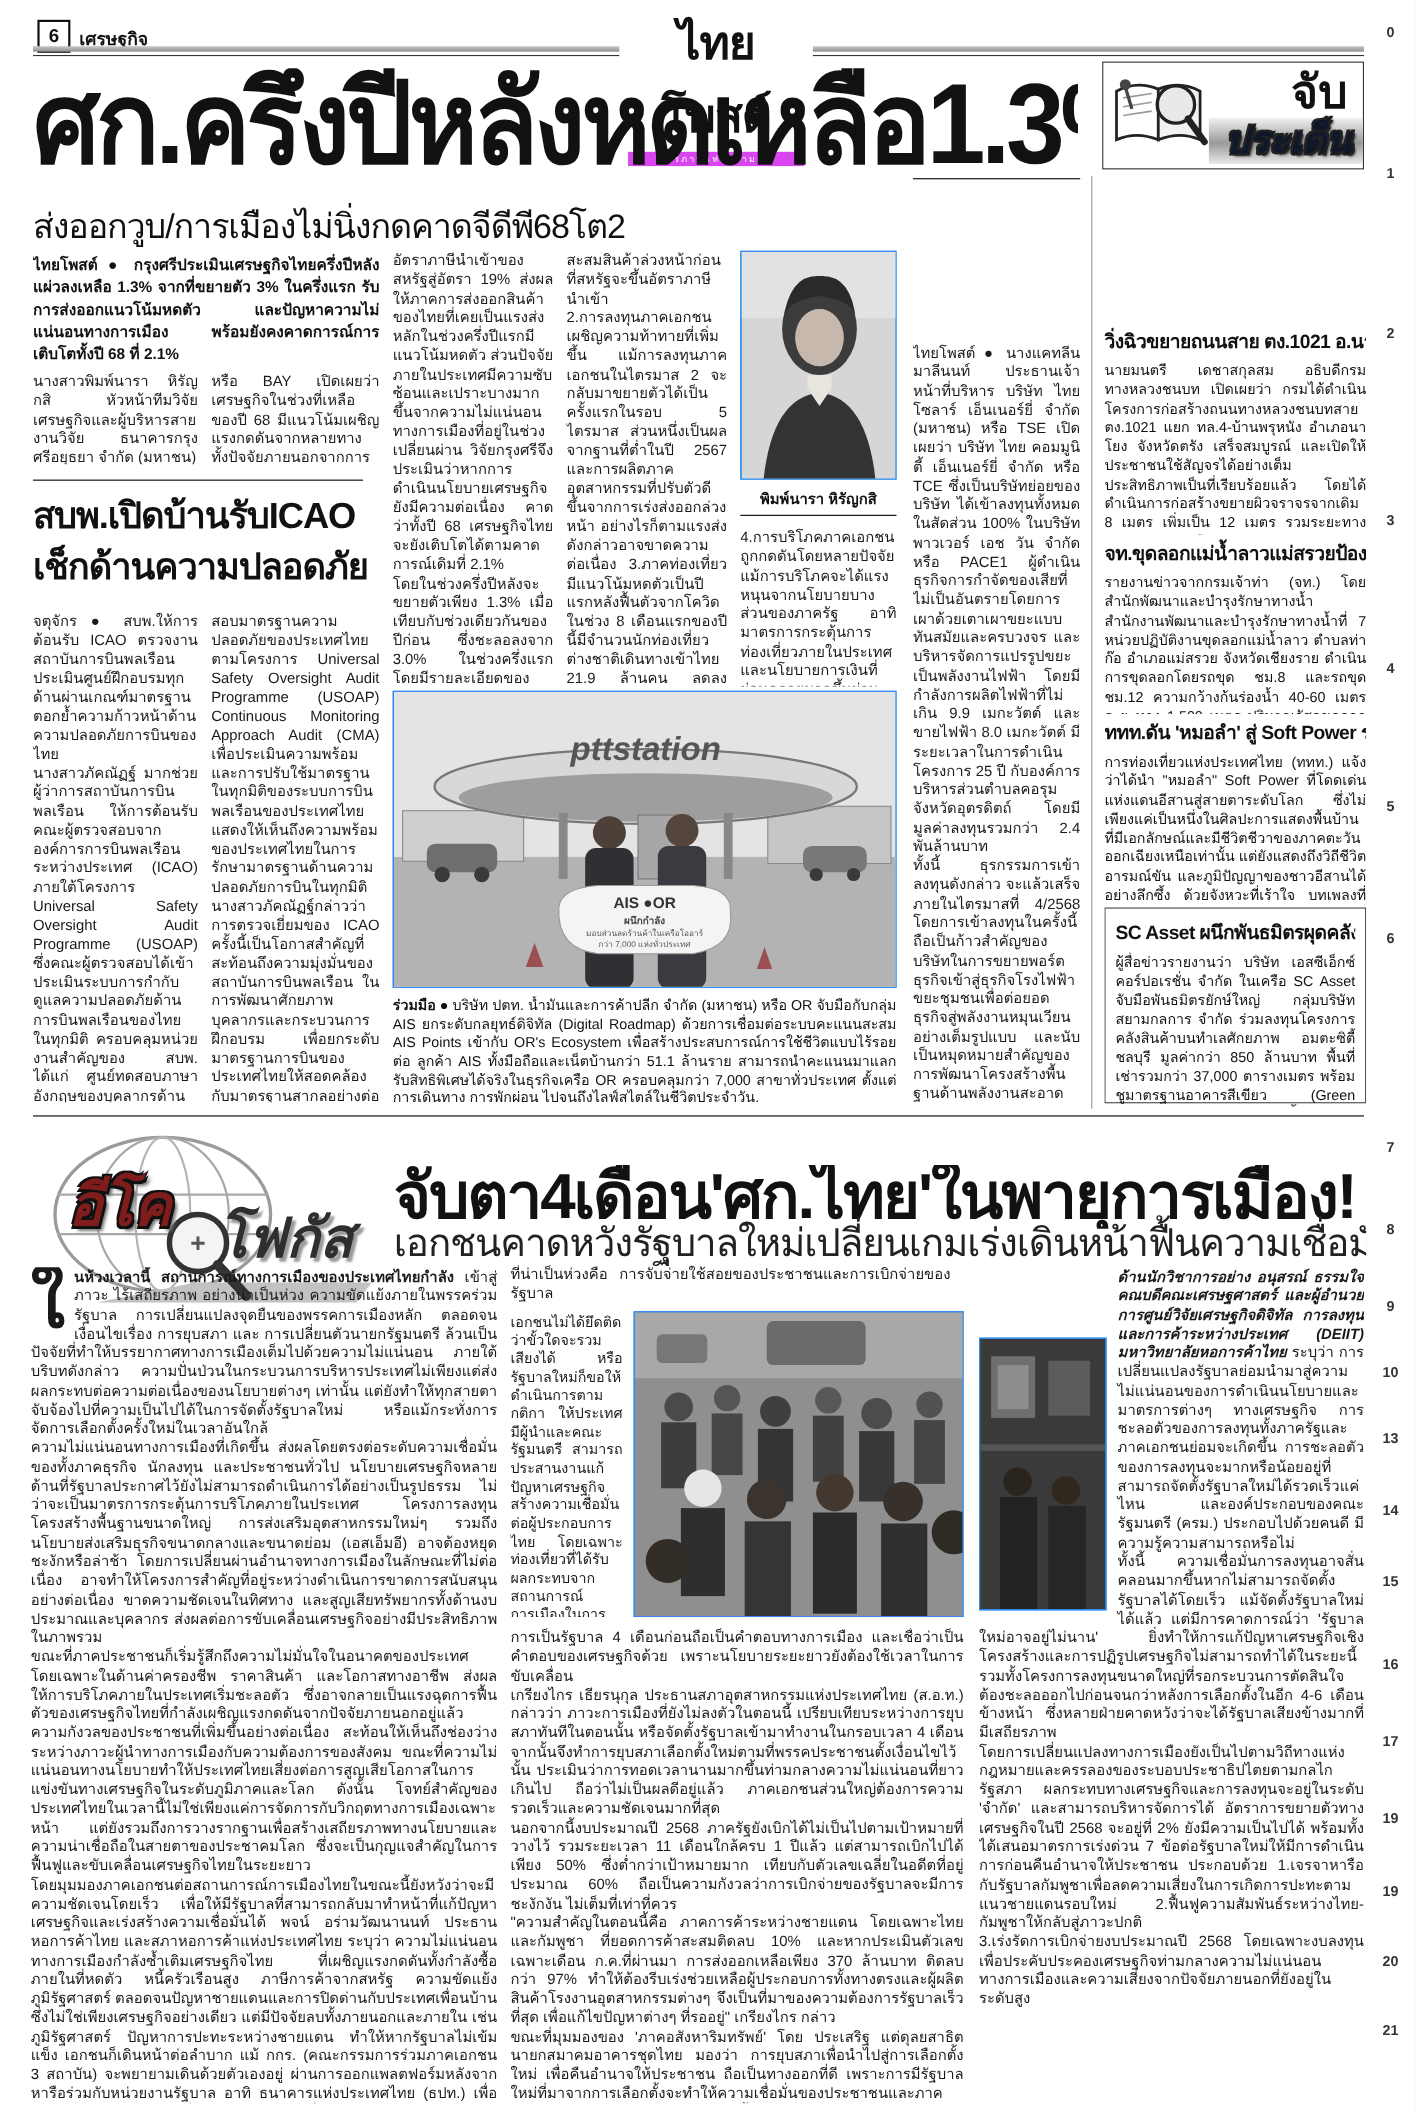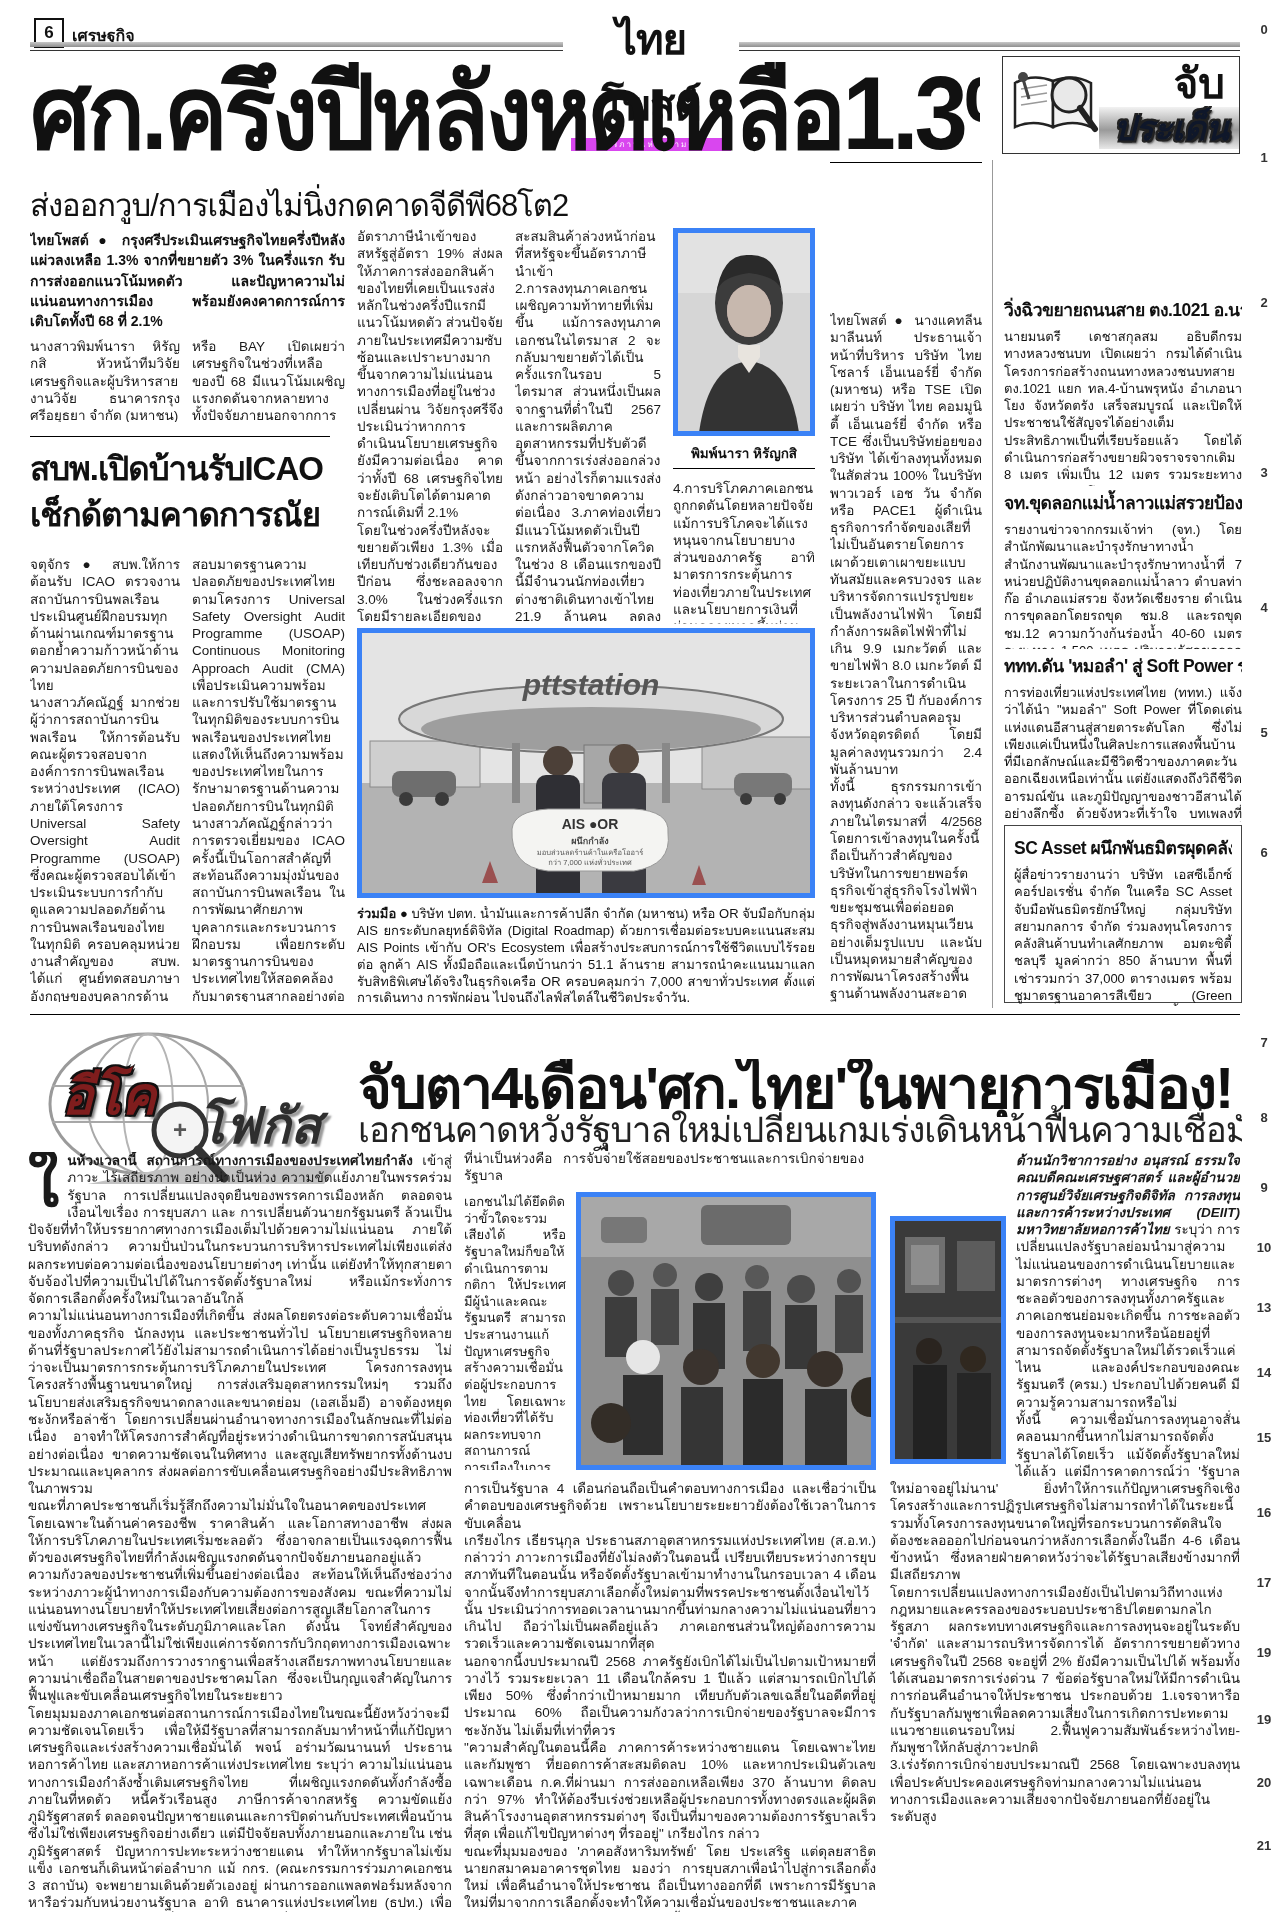--- a/index.html
+++ b/index.html
@@ -17,21 +17,21 @@
   .tagline-bar{background:#d946ef;color:#fff;font-size:8px;text-align:center;line-height:13px;letter-spacing:2px;}
   
   .main-headline{font-size:96px;font-weight:900;letter-spacing:-4px;white-space:nowrap;
                  transform:scaleY(1.08);transform-origin:top left;line-height:1;}
   .sub-headline{font-size:31px;font-weight:500;white-space:nowrap;letter-spacing:-1px;}
   .lead-par{font-size:14px;font-weight:bold;line-height:1.45;text-align:justify;overflow:hidden;white-space:pre-line;}
   .col-head2{font-size:29px;font-weight:900;line-height:1.35;white-space:pre-line;letter-spacing:-1px;}
   .col-head3{font-size:33px;font-weight:900;line-height:1.4;white-space:pre-line;letter-spacing:-1px;}
   .caption{font-size:13px;line-height:1.3;text-align:justify;overflow:hidden;}
   .caption b{font-weight:bold;}
-  .photo-frame{border:5px solid #3b82f6;box-sizing:border-box;background:#0ea5e9;overflow:hidden;}
+  .photo-frame{border:1px solid #3b82f6;box-sizing:border-box;background:#0ea5e9;overflow:hidden;}
   
   .jab-box{border:1.5px solid #333;box-sizing:border-box;background:#fff;}
   .jab-word-top{font-size:42px;font-weight:900;line-height:1;}
   .jab-word-bottom{font-size:34px;font-weight:900;font-style:italic;color:#0f172a;line-height:1;
      text-shadow:-2px -2px 0 #222,2px -2px 0 #222,-2px 2px 0 #222,2px 2px 0 #222,3px 3px 2px #555;}
   .jab-grad{background:linear-gradient(180deg,#f2f2f2 0%,#9a9a9a 55%,#e8e8e8 100%);}
   .jab-title{font-size:17.5px;font-weight:900;letter-spacing:-0.5px;margin-bottom:4px;white-space:nowrap;overflow:hidden;}
   .jab-body{font-size:13px;line-height:1.33;text-align:justify;overflow:hidden;white-space:pre-line;}
   .jab-item{margin-bottom:11px;}
   .sc-box{border:1.5px solid #444;padding:8px 9px;box-sizing:border-box;}
@@ -104,21 +104,21 @@
   </div>
 
   <div class="abs sub-headline" style="left:30px;top:180px;width:540px;overflow:hidden;">ส่งออกวูบ/การเมืองไม่นิ่งกดคาดจีดีพี68โต2.1%</div>
   <div class="abs lead-par" style="left:30px;top:230px;width:315px;height:100px;">ไทยโพสต์ ● กรุงศรีประเมินเศรษฐกิจไทยครึ่งปีหลังแผ่วลงเหลือ 1.3% จากที่ขยายตัว 3% ในครึ่งแรก รับการส่งออกแนวโน้มหดตัว และปัญหาความไม่แน่นอนทางการเมือง พร้อมยังคงคาดการณ์การเติบโตทั้งปี 68 ที่ 2.1%</div>
 
   <div class="abs body-txt" style="left:30px;top:338px;width:150px;height:84px;">นางสาวพิมพ์นารา หิรัญกสิ หัวหน้าทีมวิจัยเศรษฐกิจและผู้บริหารสายงานวิจัย ธนาคารกรุงศรีอยุธยา จำกัด (มหาชน)</div>
   <div class="abs body-txt" style="left:192px;top:338px;width:153px;height:84px;">หรือ BAY เปิดเผยว่า เศรษฐกิจในช่วงที่เหลือของปี 68 มีแนวโน้มเผชิญแรงกดดันจากหลายทาง ทั้งปัจจัยภายนอกจากการปรับขึ้น</div>
 
   <div class="abs rule" style="left:30px;top:436px;width:300px;height:1px;"></div>
   <div class="abs col-head3" style="left:30px;top:446px;width:320px;height:96px;overflow:hidden;">สบพ.เปิดบ้านรับICAO
-เช็กด้ตามคาดการณัย</div>
+เช็กด้านความปลอดภัย</div>
   <div class="abs body-txt" style="left:30px;top:556px;width:150px;height:446px;">จตุจักร ● สบพ.ให้การต้อนรับ ICAO ตรวจงานสถาบันการบินพลเรือน ประเมินศูนย์ฝึกอบรมทุกด้านผ่านเกณฑ์มาตรฐาน ตอกย้ำความก้าวหน้าด้านความปลอดภัยการบินของไทย
 นางสาวภัคณัฏฐ์ มากช่วย ผู้ว่าการสถาบันการบินพลเรือน ให้การต้อนรับคณะผู้ตรวจสอบจากองค์การการบินพลเรือนระหว่างประเทศ (ICAO) ภายใต้โครงการ Universal Safety Oversight Audit Programme (USOAP) ซึ่งคณะผู้ตรวจสอบได้เข้าประเมินระบบการกำกับดูแลความปลอดภัยด้านการบินพลเรือนของไทยในทุกมิติ ครอบคลุมหน่วยงานสำคัญของ สบพ. ได้แก่ ศูนย์ทดสอบภาษาอังกฤษของบุคลากรด้านการบิน (ICAO Language Proficiency Testing Center) สถาบันฝึกอบรมด้านการบิน และสถาบันฝึกอบรมด้านการตรวจ</div>
   <div class="abs body-txt" style="left:192px;top:556px;width:153px;height:446px;">สอบมาตรฐานความปลอดภัยของประเทศไทย ตามโครงการ Universal Safety Oversight Audit Programme (USOAP) Continuous Monitoring Approach Audit (CMA) เพื่อประเมินความพร้อมและการปรับใช้มาตรฐานในทุกมิติของระบบการบินพลเรือนของประเทศไทย แสดงให้เห็นถึงความพร้อมของประเทศไทยในการรักษามาตรฐานด้านความปลอดภัยการบินในทุกมิติ
 นางสาวภัคณัฏฐ์กล่าวว่า การตรวจเยี่ยมของ ICAO ครั้งนี้เป็นโอกาสสำคัญที่สะท้อนถึงความมุ่งมั่นของสถาบันการบินพลเรือน ในการพัฒนาศักยภาพบุคลากรและกระบวนการฝึกอบรม เพื่อยกระดับมาตรฐานการบินของประเทศไทยให้สอดคล้องกับมาตรฐานสากลอย่างต่อเนื่อง การได้รับการตรวจประเมินแบบเต็มคณะถือเป็นก้าวสำคัญที่แสดงถึงความพร้อมและความน่าเชื่อถือของไทยในเวทีการบินโลก</div>
 
   <div class="abs body-txt" style="left:357px;top:228px;width:146px;height:396px;">อัตราภาษีนำเข้าของสหรัฐสู่อัตรา 19% ส่งผลให้ภาคการส่งออกสินค้าของไทยที่เคยเป็นแรงส่งหลักในช่วงครึ่งปีแรกมีแนวโน้มหดตัว ส่วนปัจจัยภายในประเทศมีความซับซ้อนและเปราะบางมากขึ้นจากความไม่แน่นอนทางการเมืองที่อยู่ในช่วงเปลี่ยนผ่าน วิจัยกรุงศรีจึงประเมินว่าหากการดำเนินนโยบายเศรษฐกิจยังมีความต่อเนื่อง คาดว่าทั้งปี 68 เศรษฐกิจไทยจะยังเติบโตได้ตามคาดการณ์เดิมที่ 2.1%
 โดยในช่วงครึ่งปีหลังจะขยายตัวเพียง 1.3% เมื่อเทียบกับช่วงเดียวกันของปีก่อน ซึ่งชะลอลงจาก 3.0% ในช่วงครึ่งแรก โดยมีรายละเอียดของปัจจัยขับเคลื่อนเศรษฐกิจไทยในช่วงครึ่งปีหลัง ดังนี้ 1.ภาคส่งออกสูญเสียแรงขับเคลื่อน การส่งออกที่เติบโตสูงในช่วงครึ่งแรกของปี ส่วนใหญ่มาจากการเร่ง</div>
   <div class="abs body-txt" style="left:515px;top:228px;width:146px;height:396px;">สะสมสินค้าล่วงหน้าก่อนที่สหรัฐจะขึ้นอัตราภาษีนำเข้า
 2.การลงทุนภาคเอกชนเผชิญความท้าทายที่เพิ่มขึ้น แม้การลงทุนภาคเอกชนในไตรมาส 2 จะกลับมาขยายตัวได้เป็นครั้งแรกในรอบ 5 ไตรมาส ส่วนหนึ่งเป็นผลจากฐานที่ต่ำในปี 2567 และการผลิตภาคอุตสาหกรรมที่ปรับตัวดีขึ้นจากการเร่งส่งออกล่วงหน้า อย่างไรก็ตามแรงส่งดังกล่าวอาจขาดความต่อเนื่อง 3.ภาคท่องเที่ยวมีแนวโน้มหดตัวเป็นปีแรกหลังฟื้นตัวจากโควิด ในช่วง 8 เดือนแรกของปีนี้มีจำนวนนักท่องเที่ยวต่างชาติเดินทางเข้าไทย 21.9 ล้านคน ลดลง -7.2% เมื่อเทียบกับช่วงเดียวกันปีก่อน สาเหตุหลักมาจากการลดลงอย่างมากของนักท่องเที่ยวจีน (ซึ่งปัจจุบันมีอัตราการฟื้นตัวเพียง 40% เมื่อเทียบกับระดับก่อนเกิดการระบาดของโรคโควิด-19)</div>
 

